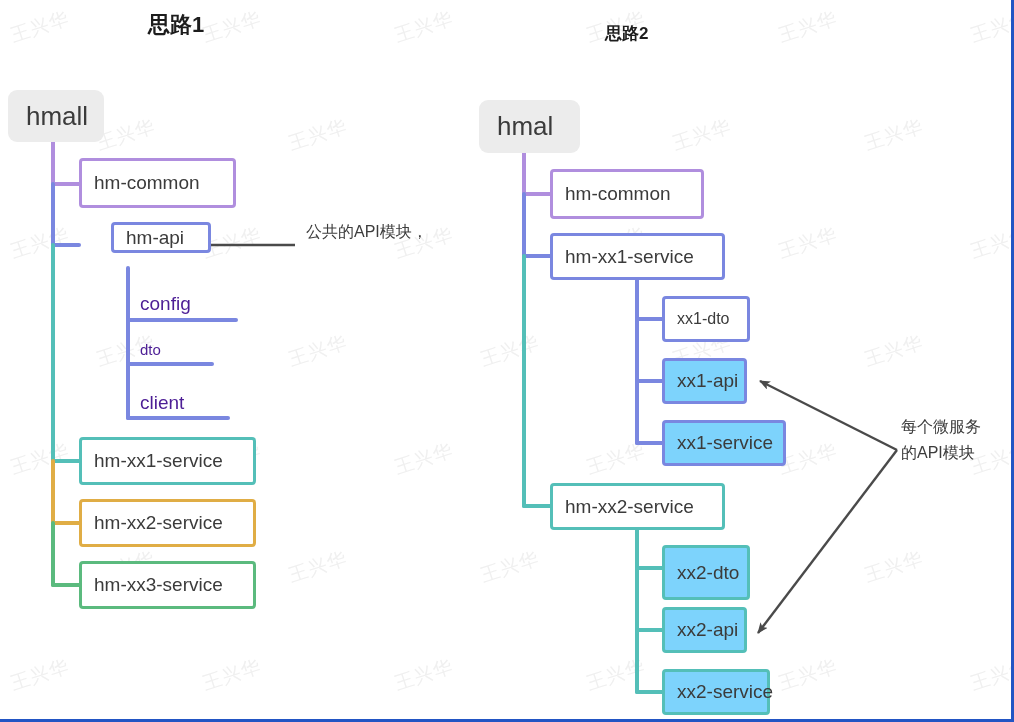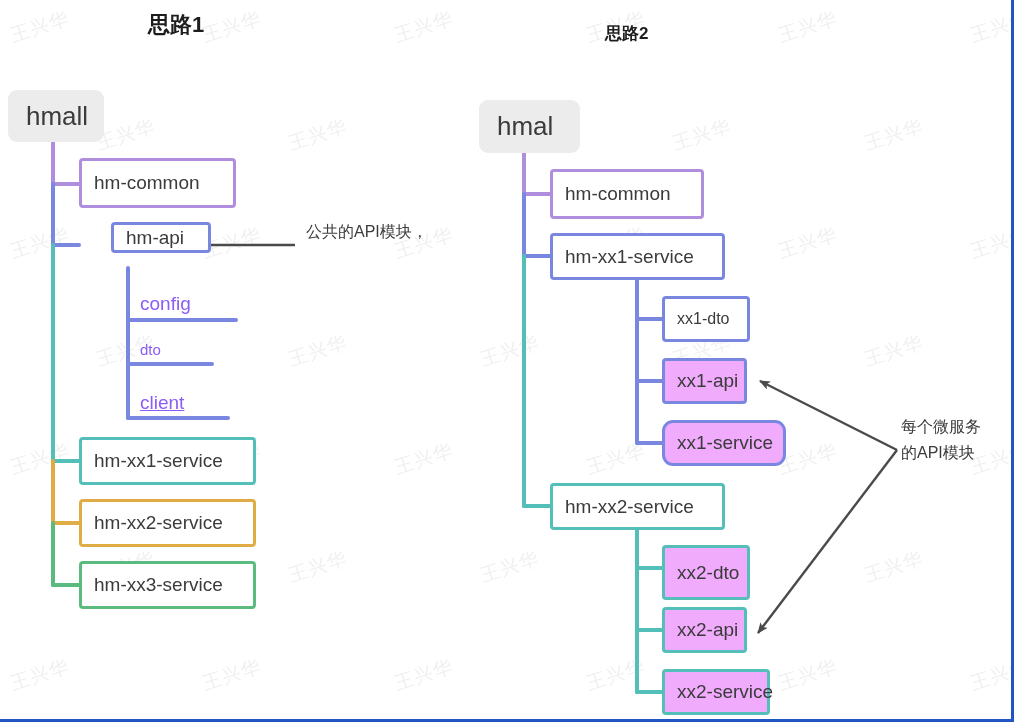--- a/index.html
+++ b/index.html
@@ -60,34 +60,34 @@
     border: none;
     border-radius: 9px;
     color: #3b3b3b;
   }
   .root .txt { padding-left: 18px; }
   .boxed {
     border-width: 3px;
     border-style: solid;
     border-radius: 4px;
   }
-  .fill-gray { background: #f0abfc; }
+  .fill-gray { background: #7dd3fc; }
   .b-purple { border-color: #b08ede; }
   .b-blue   { border-color: #7a87e0; }
   .b-teal   { border-color: #54bfb8; }
   .b-gold   { border-color: #e0ad45; }
   .b-green  { border-color: #5bba7e; }
 
   
   .leaf-underline {
     position: absolute;
     box-sizing: border-box;
     display: flex;
     align-items: center;
-    color: #8b5cf6;
+    color: #4c1d95;
     white-space: nowrap;
   }
   .leaf-underline .txt { padding-left: 12px; }
 
   
   .title {
     position: absolute;
     font-weight: bold;
     color: #1d1d1d;
     white-space: nowrap;
@@ -221,21 +221,21 @@
 
   <div class="leaf-underline" style="left:128px; top:288px; width:108px; height:32px;">
     <span class="txt" style="font-size:19px;">config</span>
   </div>
 
   <div class="leaf-underline" style="left:128px; top:334px; width:84px; height:30px;">
     <span class="txt" style="font-size:15px;">dto</span>
   </div>
 
   <div class="leaf-underline" style="left:128px; top:388px; width:100px; height:30px;">
-    <span class="txt" style="font-size:19px;text-decoration:underline;">client</span>
+    <span class="txt" style="font-size:19px;">client</span>
   </div>
 
   <div class="node boxed b-teal" style="left:79px; top:437px; width:177px; height:48px;">
     <span class="txt" style="font-size:19px;">hm-xx1-service</span>
   </div>
 
   <div class="node boxed b-gold" style="left:79px; top:499px; width:177px; height:48px;">
     <span class="txt" style="font-size:19px;">hm-xx2-service</span>
   </div>
 
@@ -262,21 +262,21 @@
   </div>
 
   <div class="node boxed b-blue" style="left:662px; top:296px; width:88px; height:46px;">
     <span class="txt" style="font-size:16px;">xx1-dto</span>
   </div>
 
   <div class="node boxed b-blue fill-gray" style="left:662px; top:358px; width:85px; height:46px;">
     <span class="txt" style="font-size:19px;">xx1-api</span>
   </div>
 
-  <div class="node boxed b-blue fill-gray" style="left:662px; top:420px; width:124px; height:46px;border-radius:11px;">
+  <div class="node boxed b-blue fill-gray" style="left:662px; top:420px; width:124px; height:46px;">
     <span class="txt" style="font-size:19px;">xx1-service</span>
   </div>
 
   <div class="node boxed b-teal" style="left:550px; top:483px; width:175px; height:47px;">
     <span class="txt" style="font-size:19px;">hm-xx2-service</span>
   </div>
 
   <div class="node boxed b-teal fill-gray" style="left:662px; top:545px; width:88px; height:55px;">
     <span class="txt" style="font-size:19px;">xx2-dto</span>
   </div>

